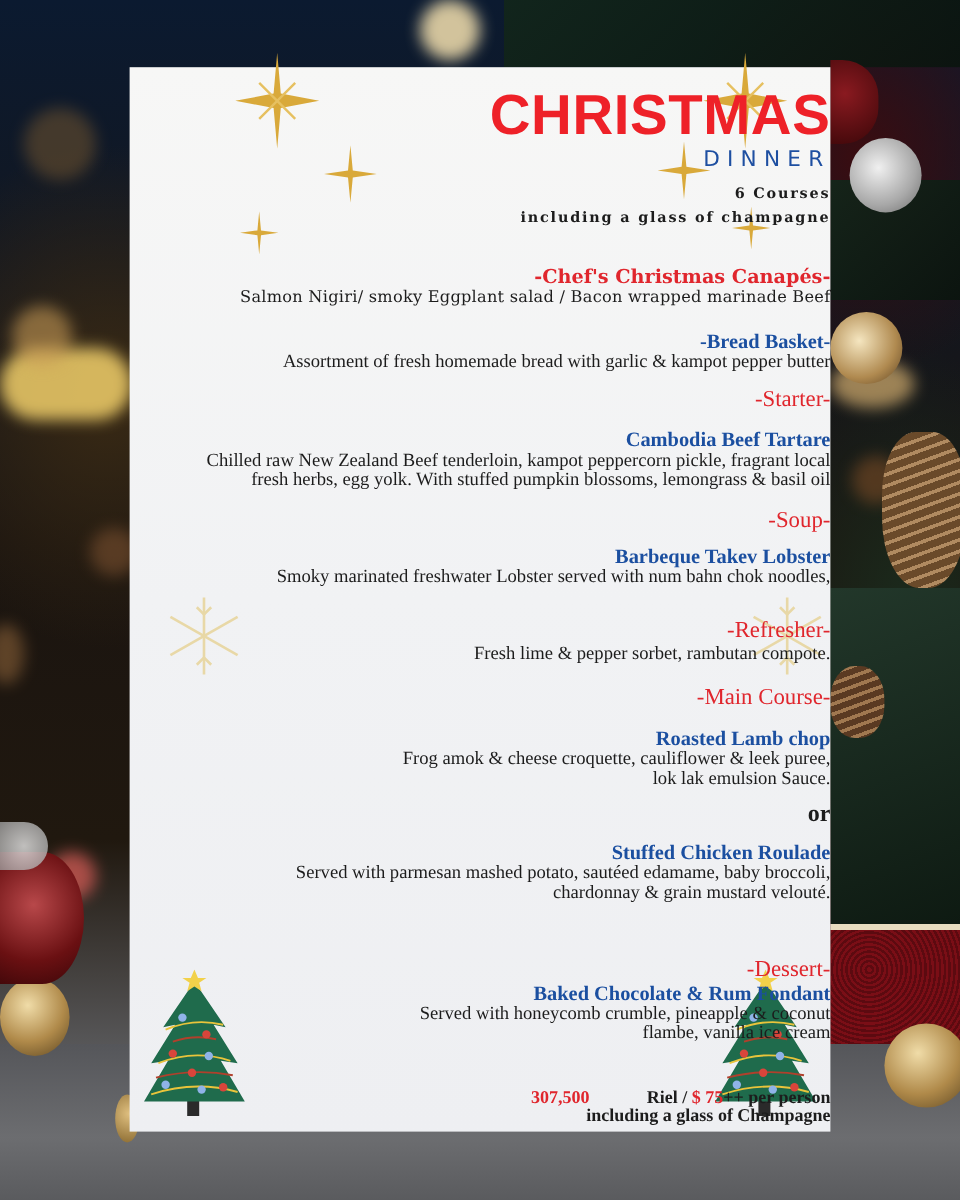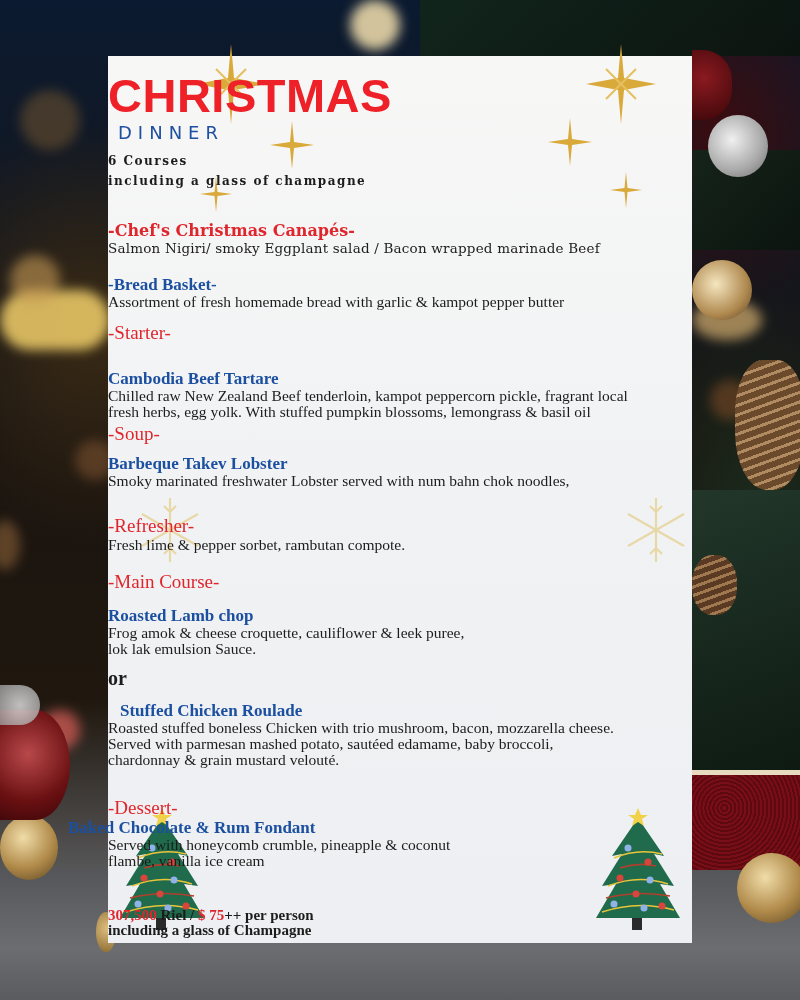--- a/index.html
+++ b/index.html
@@ -23,21 +23,21 @@
       background: linear-gradient(180deg, #55565a 0%, #6c6d70 60%, #5a5b5e 100%); }
     .ornament { position: absolute; border-radius: 50%; }
     .gift { position: absolute; left: 692px; top: 770px; width: 108px; height: 110px;
       background: repeating-radial-gradient(circle at 30% 30%, #7a0e16 0 2px, #5c0a10 2px 4px);
       border-top: 5px solid #e8dcc0; }
     .branch { position: absolute; background: linear-gradient(135deg, #12261a, #0a140e); }
 
     .card {
       position: absolute; left: 108px; top: 56px; width: 584px; height: 887px;
       background: linear-gradient(180deg, #f7f7f6 0%, #f1f2f4 50%, #eeeff2 100%);
-      text-align: left; color: #1c1c1c;
+      text-align: right; color: #1c1c1c;
     }
     .title {
       position: absolute; left: 0; right: 0; top: 14px;
       font-family: "Liberation Sans", sans-serif; font-weight: bold;
       font-size: 47px; line-height: 52px; color: #ee2128; letter-spacing: 0.5px;
     }
     .subtitle {
       position: absolute; left: 0; right: 0; top: 66px;
       font-family: "DejaVu Sans", sans-serif; font-size: 18px; color: #1e4fa1;
       letter-spacing: 6px; padding-left: 10px;
@@ -178,21 +178,21 @@
     <div class="desc sans" style="margin-top:-2px;">Salmon Nigiri/ smoky Eggplant salad / Bacon wrapped marinade Beef</div>
   </div>
 
   <div class="block" style="top:220px;">
     <div class="sec-blue">-Bread Basket-</div>
     <div class="desc">Assortment of fresh homemade bread with garlic &amp; kampot pepper butter</div>
   </div>
 
   <div class="block" style="top:266px;">
     <div class="sec-red">-Starter-</div>
-    <div class="sec-blue" style="margin-top:26px;">Cambodia Beef Tartare</div>
+    <div class="sec-blue" style="margin-top:14px;">Cambodia Beef Tartare</div>
     <div class="desc">Chilled raw New Zealand Beef tenderloin, kampot peppercorn pickle, fragrant local</div>
     <div class="desc">fresh herbs, egg yolk. With stuffed pumpkin blossoms, lemongrass &amp; basil oil</div>
   </div>
 
   <div class="block" style="top:367px;">
     <div class="sec-red">-Soup-</div>
     <div class="sec-blue" style="margin-top:10px;">Barbeque Takev Lobster</div>
     <div class="desc">Smoky marinated freshwater Lobster served with num bahn chok noodles,</div>
   </div>
 
@@ -201,31 +201,30 @@
     <div class="desc">Fresh lime &amp; pepper sorbet, rambutan compote.</div>
   </div>
 
   <div class="block" style="top:515px;">
     <div class="sec-red">-Main Course-</div>
     <div class="sec-blue" style="margin-top:14px;">Roasted Lamb chop</div>
     <div class="desc">Frog amok &amp; cheese croquette, cauliflower &amp; leek puree,</div>
     <div class="desc">lok lak emulsion Sauce.</div>
     <div class="or" style="margin-top:10px;">or</div>
     <div class="sec-blue" style="margin-top:12px;padding-left:12px;">Stuffed Chicken Roulade</div>
-    <div class="desc">Roasted stuffed boneless Chicken with trio mushroom, bacon, mozzarella cheese.</div>
     <div class="desc">Served with parmesan mashed potato, sautéed edamame, baby broccoli,</div>
     <div class="desc">chardonnay &amp; grain mustard velouté.</div>
   </div>
 
   <div class="block" style="top:741px;">
     <div class="sec-red">-Dessert-</div>
     <div class="sec-blue" style="margin-left:-40px;">Baked Chocolate &amp; Rum Fondant</div>
     <div class="desc">Served with honeycomb crumble, pineapple &amp; coconut</div>
     <div class="desc">flambe, vanilla ice cream</div>
   </div>
 
   <div class="block price" style="top:852px;">
     <div>
-      <span class="red">307,500</span><span style="white-space:pre;"> Riel / </span><span class="red">$ 75</span><span>++ per person</span>
+      <span class="red">307,500</span><span style="white-space:pre;padding-left:44px;"> Riel / </span><span class="red">$ 75</span><span>++ per person</span>
     </div>
     <div>including a glass of Champagne</div>
   </div>
 </div>
 
 </body></html>

